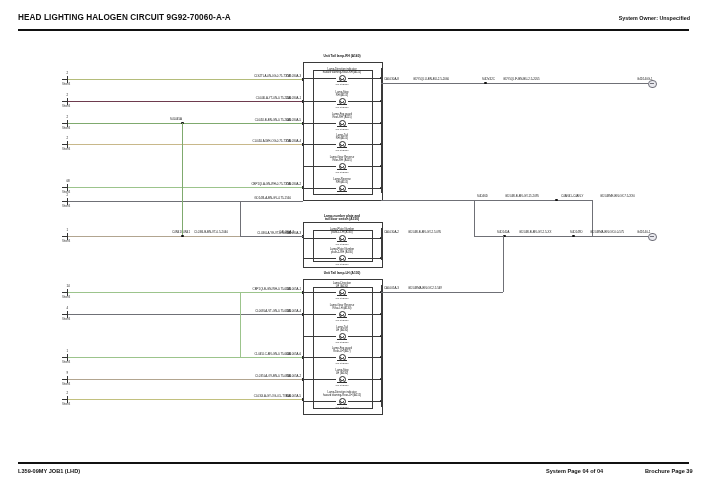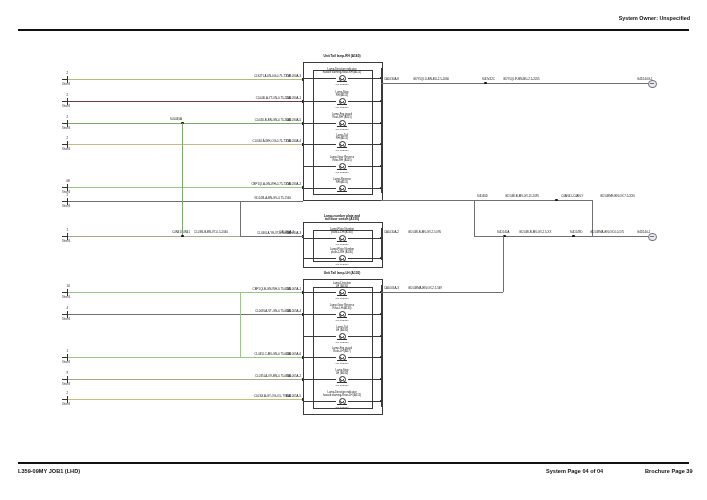--- a/index.html
+++ b/index.html
@@ -64,20 +64,21 @@
   .lamp-cap{position:absolute;font-size:2.7px;white-space:pre-line;line-height:1.12;
             text-align:center;transform:translateX(-50%);color:#1a1a1a;}
   .lamp-sub{position:absolute;font-size:2.5px;text-align:center;transform:translateX(-50%);
             color:#1a1a1a;white-space:nowrap;}
 </style>
 </head>
 <body>
 
 <div class="sheet">
 
+  <div class="hdr-title">HEAD LIGHTING HALOGEN CIRCUIT 9G92-70060-A-A</div>
   <div class="hdr-owner">System Owner: Unspecified</div>
   <div class="rule rule-top"></div>
 
   <div id="diagram">
       <div class="ref" style="left: 62px; top: 75.8px;">
         <div class="pin"></div>
         <div class="bar"></div>
         <div class="num">2</div>
         <div class="sht">Sheet3</div>
       </div>

